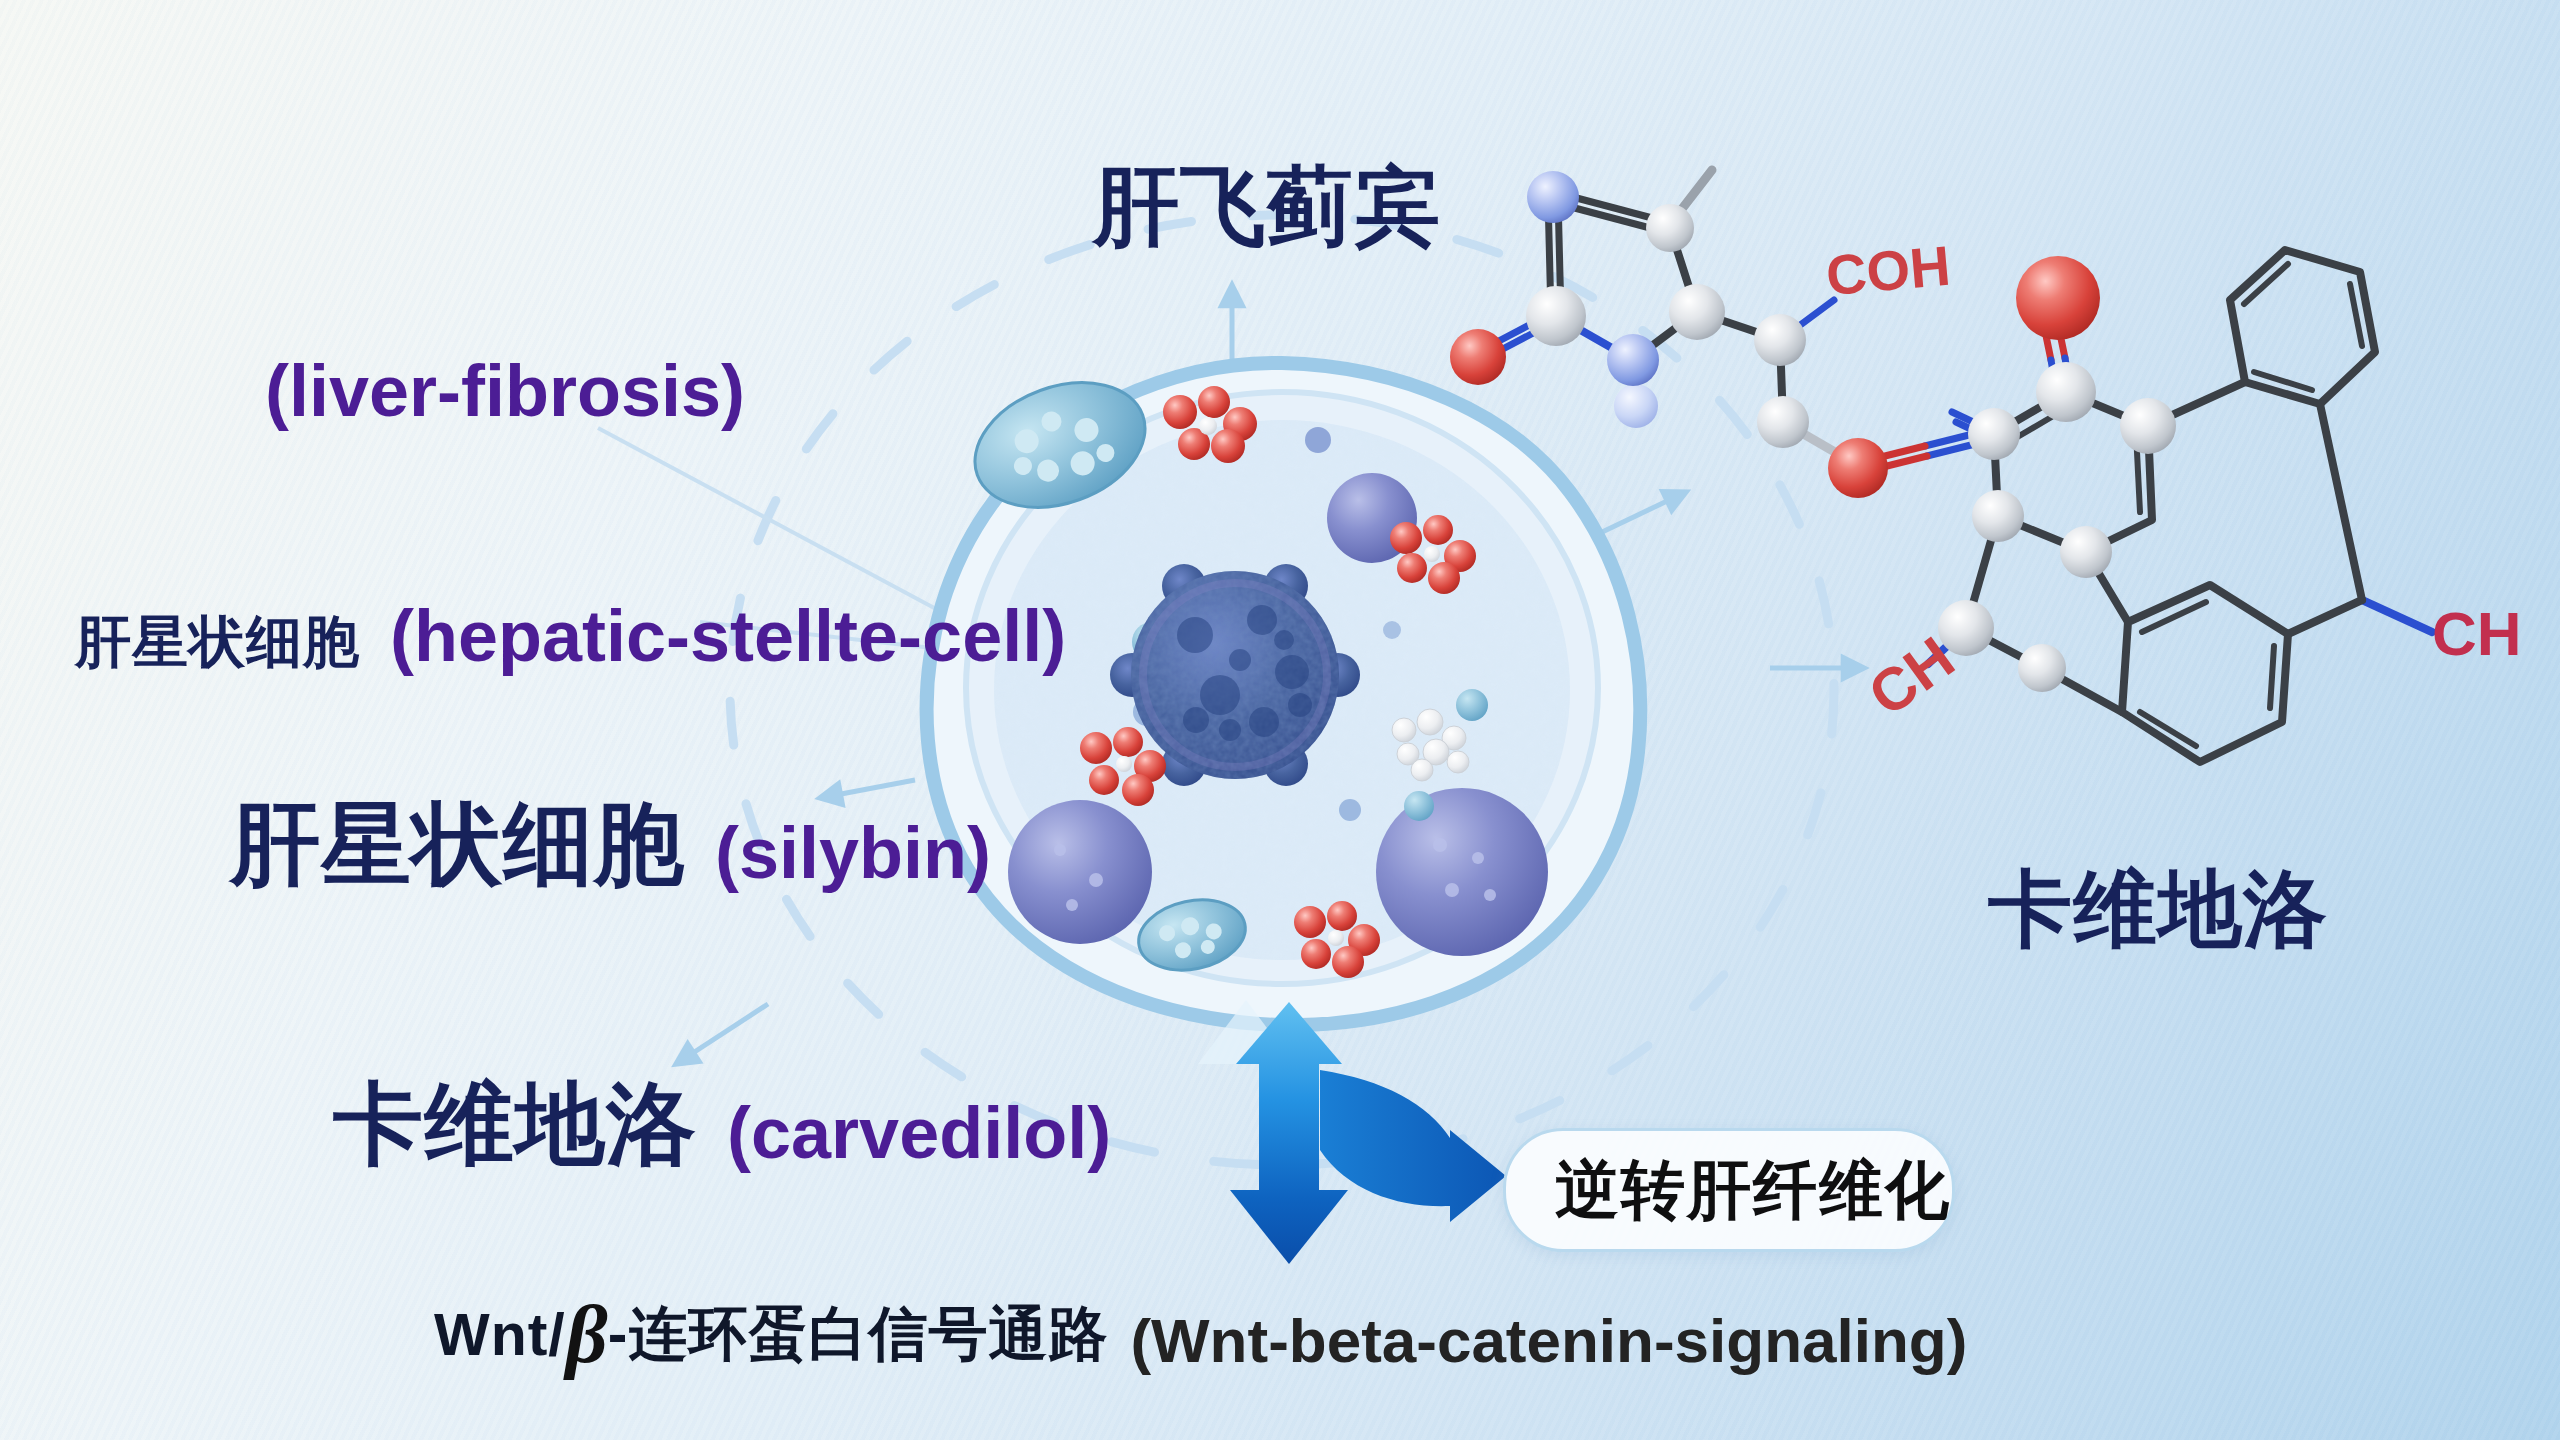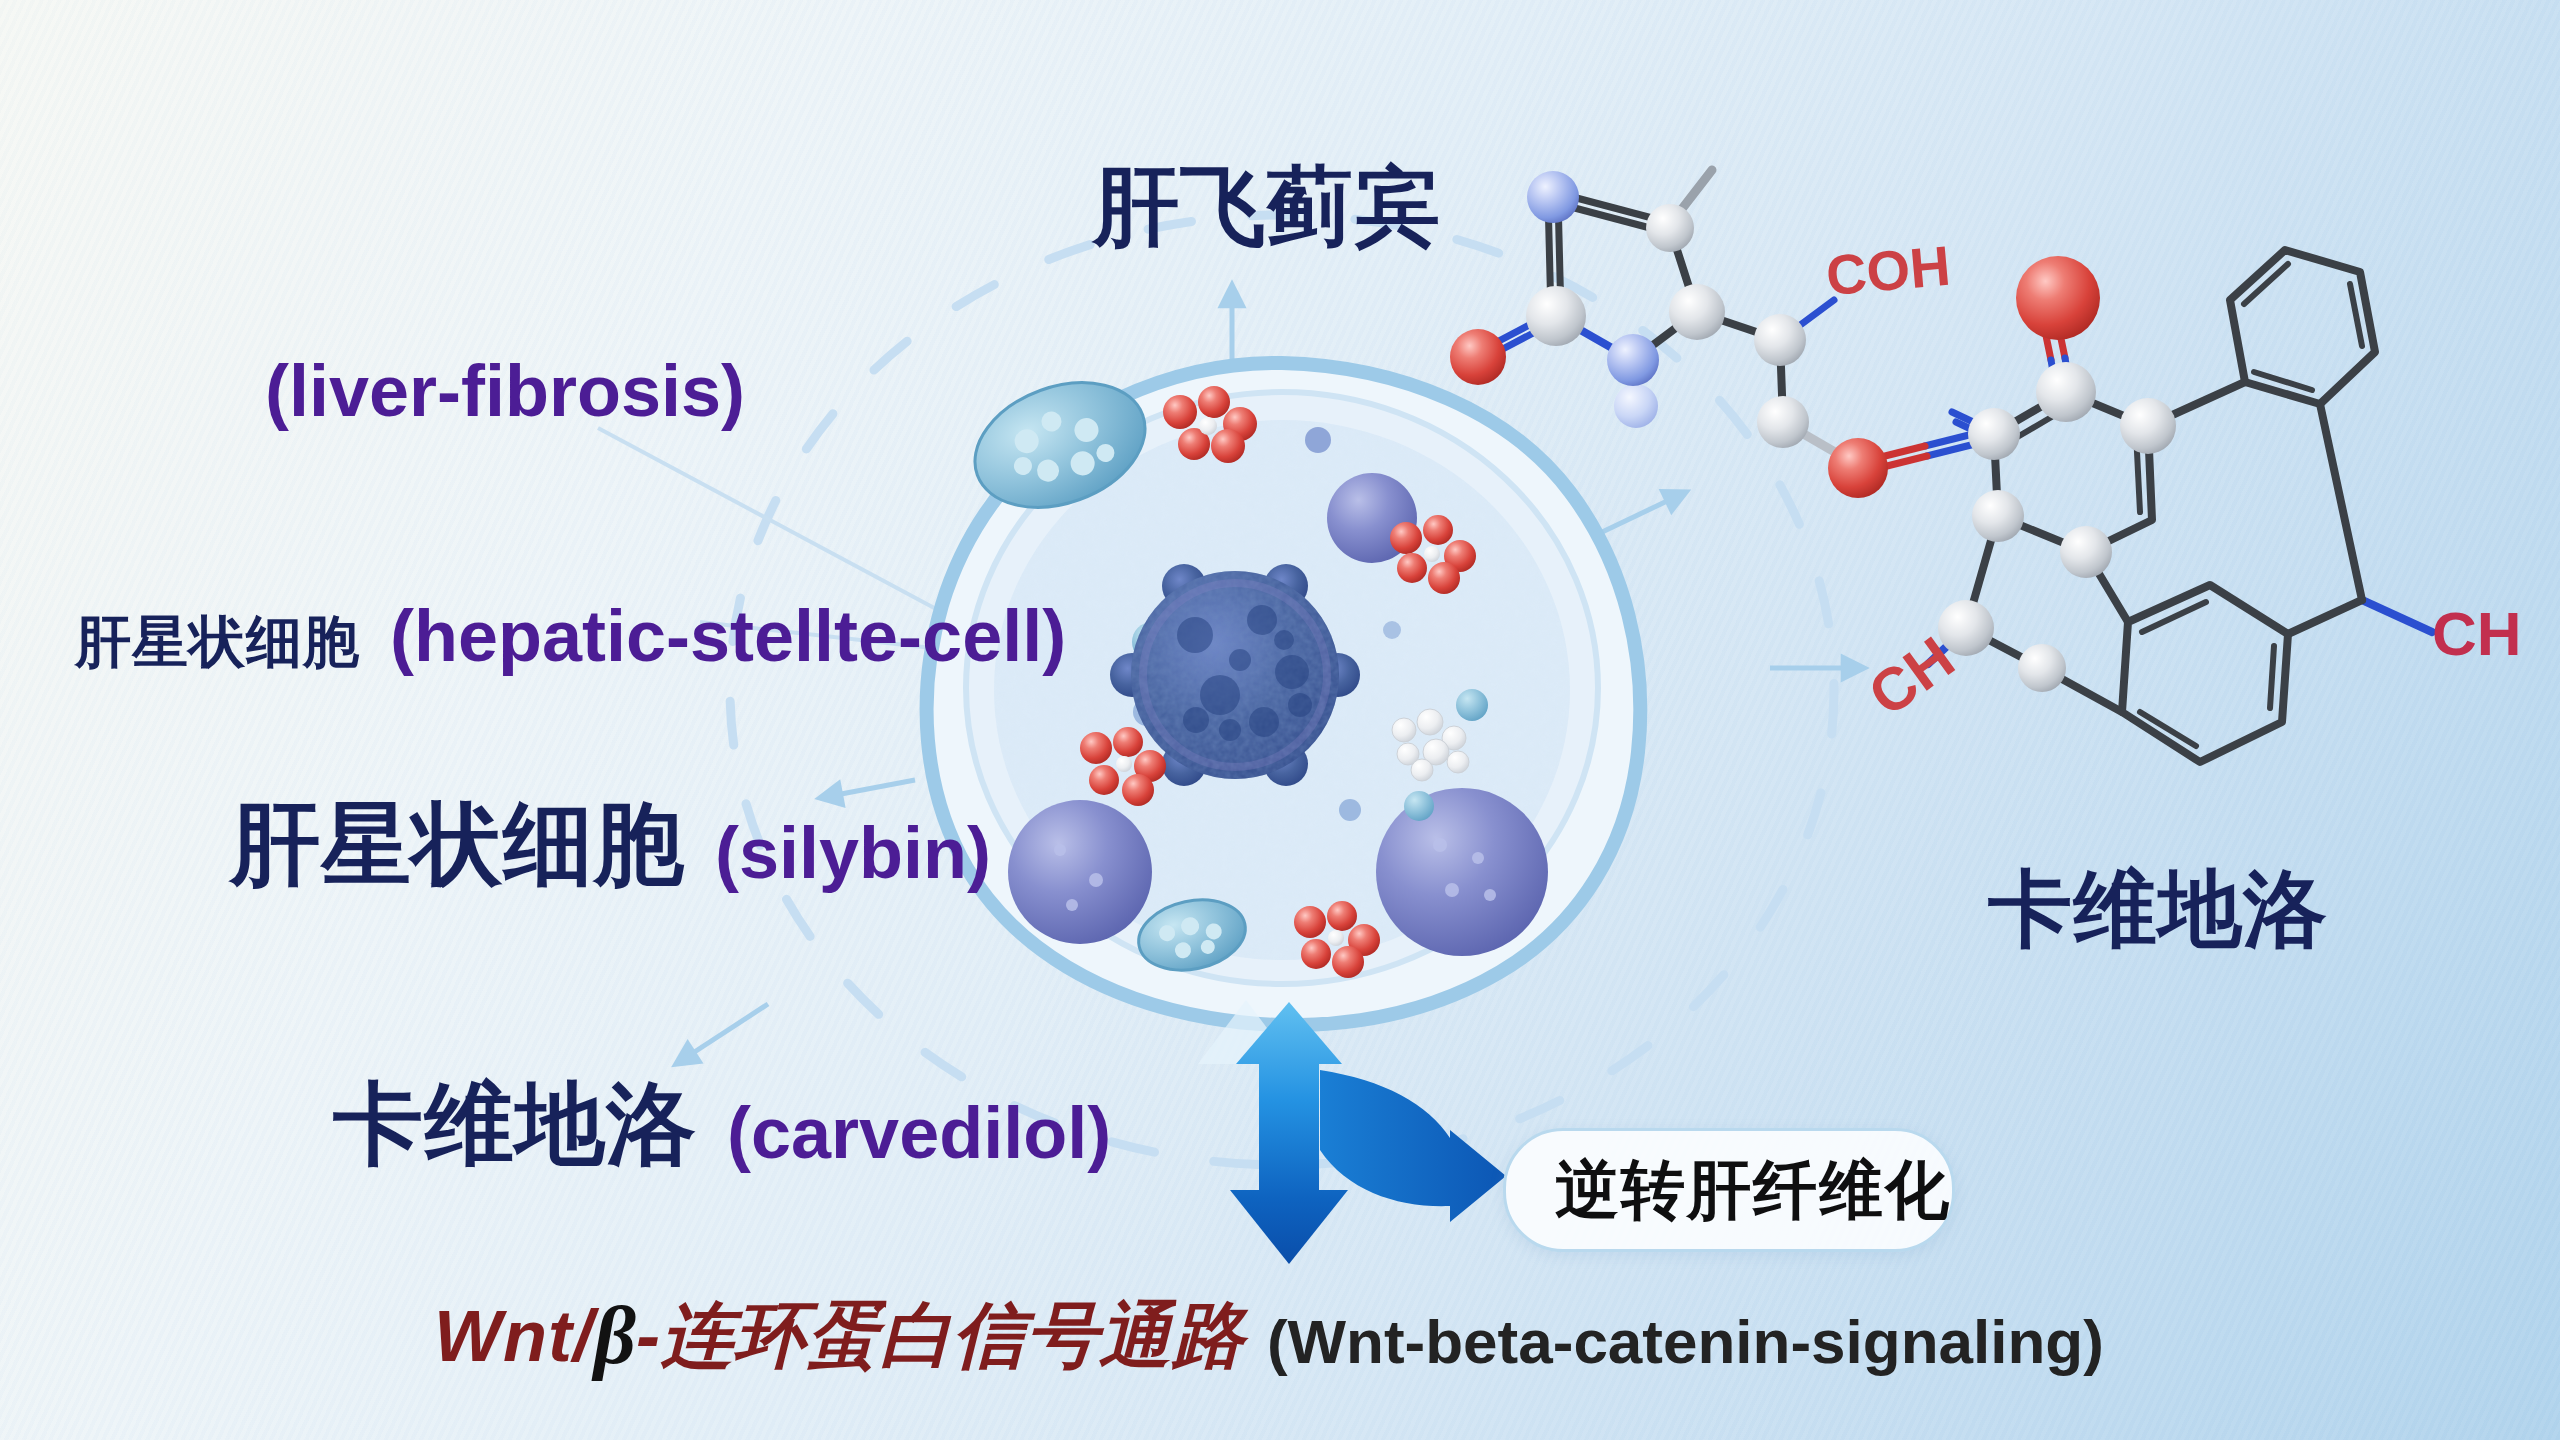--- a/index.html
+++ b/index.html
@@ -18,21 +18,21 @@
   .red-note{color:#cc4145;font-weight:700;z-index:7;}
   .outcome{
     left:1503px;top:1128px;width:446px;height:118px;z-index:6;
     border:3px solid #b9d9ee;border-radius:60px;
     background:rgba(253,254,255,.88);
     display:flex;align-items:center;justify-content:center;
     box-shadow:0 4px 14px rgba(120,160,200,.18);
   }
   .outcome span{font-size:64px;font-weight:900;color:#0f0f10;letter-spacing:2px;margin-left:48px;}
   .bottom-line{left:434px;top:1288px;z-index:6;display:flex;align-items:center;white-space:nowrap;}
-  .bottom-zh{font-size:72px;font-weight:900;color:#7f1d1d;letter-spacing:1px;font-style:italic;}
+  .bottom-zh{font-size:59px;font-weight:900;color:#0f172a;letter-spacing:1px;}
   .bottom-beta{font-size:82px;font-weight:700;font-style:italic;color:#121212;font-family:"Liberation Serif", serif;}
   .bottom-en{font-size:62px;font-weight:700;color:#232323;margin-left:22px;transform:translateY(5px);}
   svg.art{position:absolute;left:0;top:0;z-index:2;}
 </style>
 </head>
 <body>
 
 <svg class="art" width="2560" height="1440" viewBox="0 0 2560 1440">
   <defs>
     <radialGradient id="gGray" cx="35%" cy="30%" r="75%">

